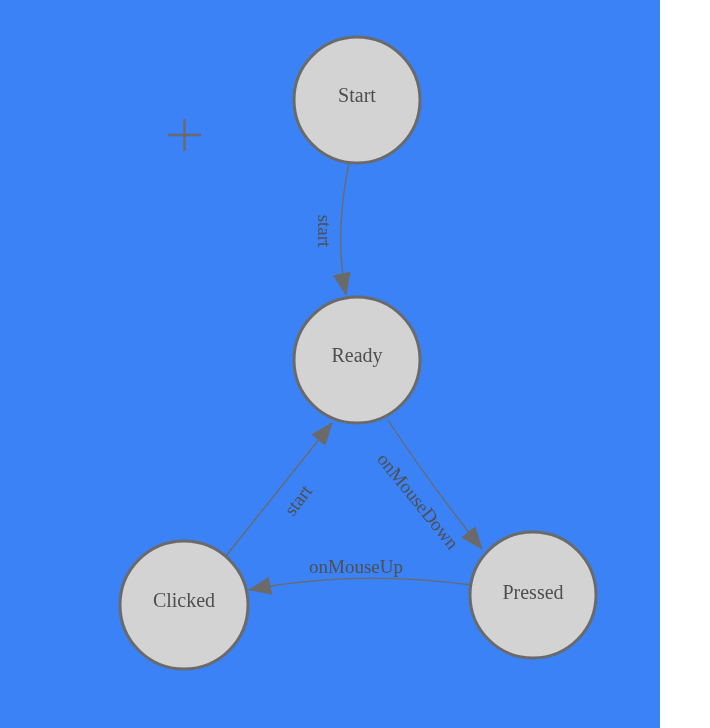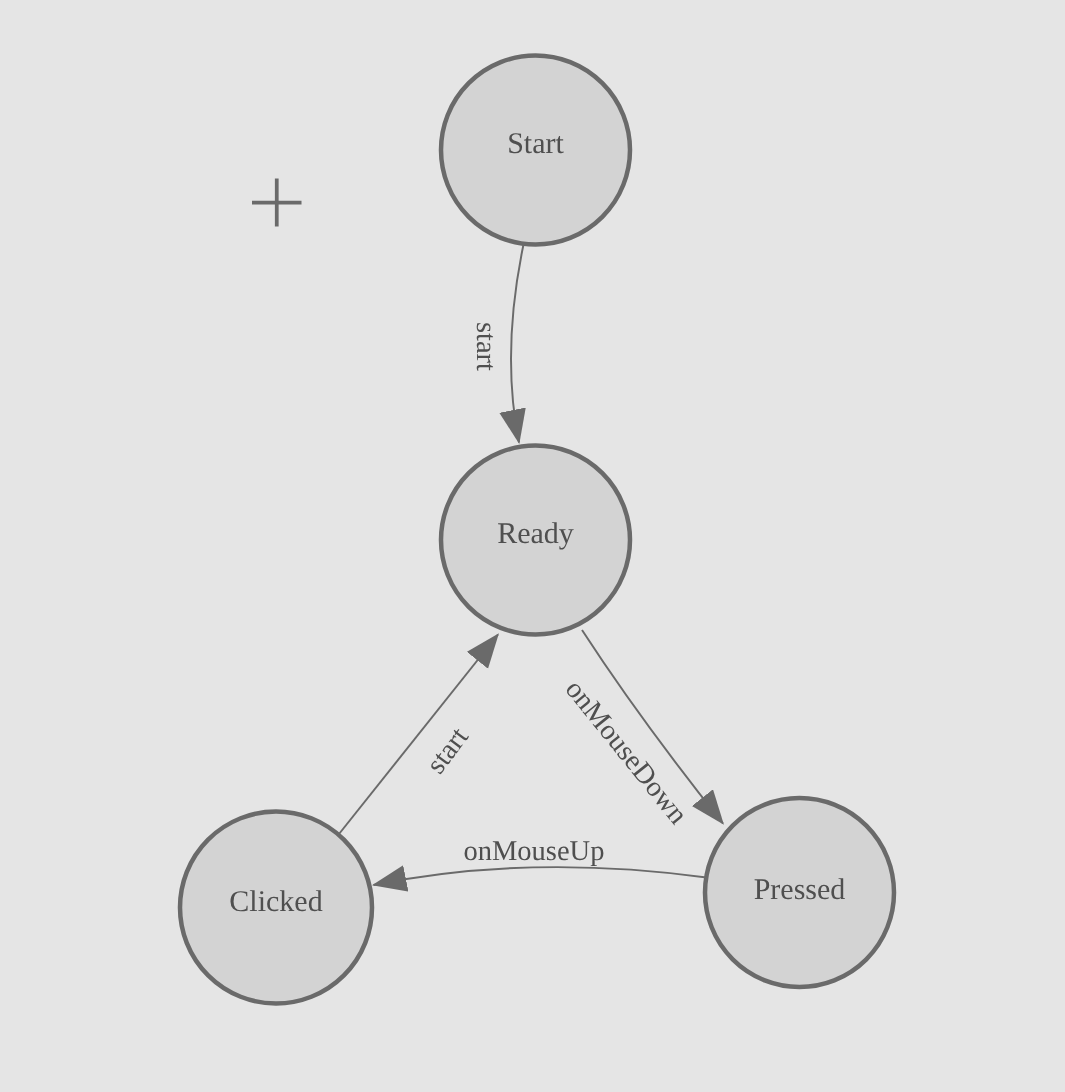--- a/index.html
+++ b/index.html
@@ -5,23 +5,23 @@
   html, body {
     margin: 0;
     padding: 0;
     background: #ffffff;
     width: 710px;
     height: 728px;
     overflow: hidden;
   }
   .canvas-wrap {
     position: relative;
-    width: 710px;
+    width: 660px;
     height: 728px;
-    background: #e5e5e5;
+    background: #3b82f6;
   }
   svg { display: block; }
 
   .state-circle {
     fill: #d3d3d3;
     stroke: #6a6a6a;
     stroke-width: 3;
   }
   .state-label {
     font-family: "Liberation Serif", "DejaVu Serif", serif;

